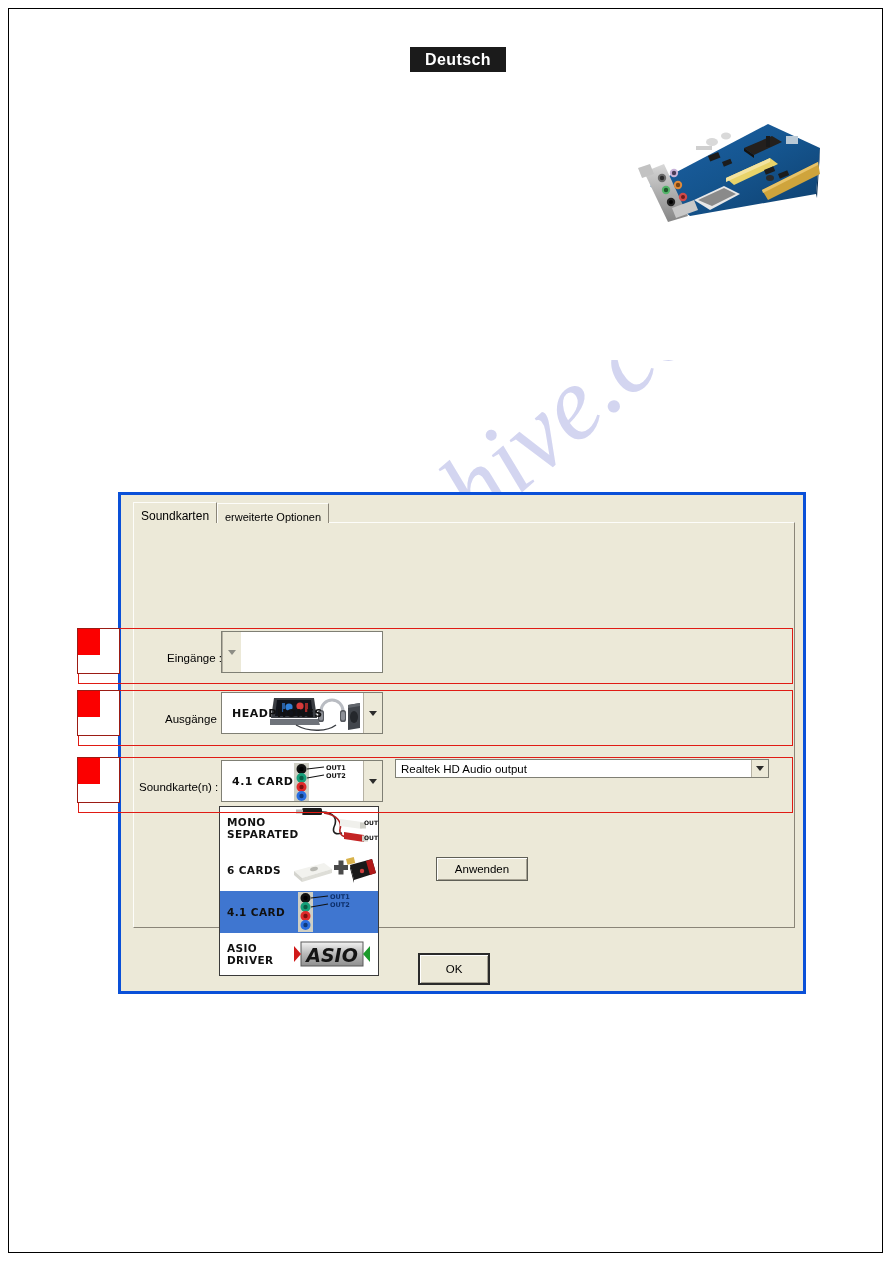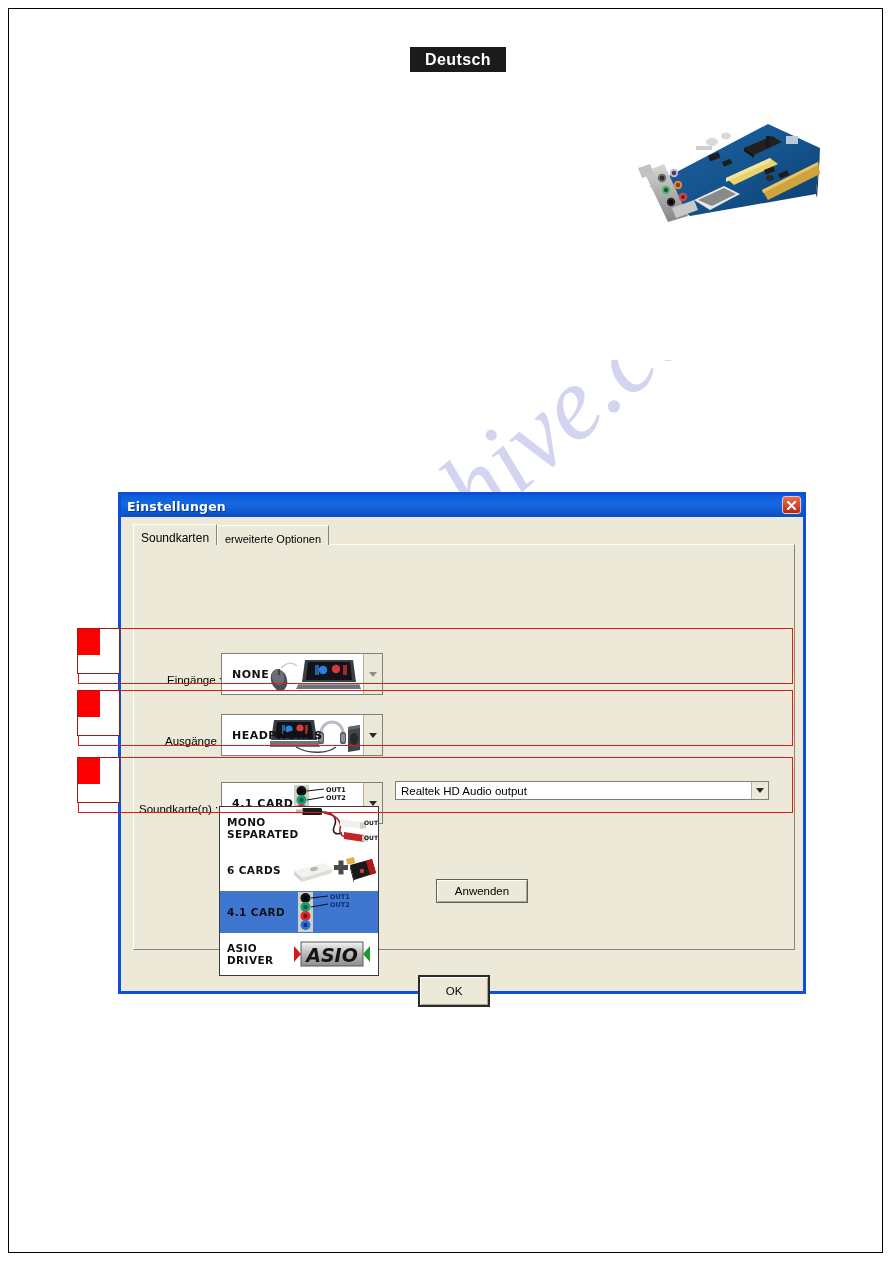--- a/index.html
+++ b/index.html
@@ -385,63 +385,36 @@
     <ellipse cx="150" cy="66" rx="4" ry="3" fill="#2a2a2a"></ellipse>
   </svg>
 </div>
 
 <div class="watermark">
   <span>manualshive.com</span>
 </div>
 
 <div class="dialog">
 
-  <div class="titlebar">
-    <span class="titlebar-text">Einstellungen</span>
-    <div class="close-btn">
-      <svg width="11" height="11" viewBox="0 0 11 11">
-        <path d="M2 2 L9 9 M9 2 L2 9" stroke="#ffffff" stroke-width="2.1" stroke-linecap="round"></path>
-      </svg>
-    </div>
-  </div>
 
   <div class="client">
 
     <div class="tabstrip">
       <div class="tab active">
         <span>Soundkarten</span>
       </div>
       <div class="tab inactive">
         <span>erweiterte Optionen</span>
       </div>
     </div>
 
     <div class="tabpanel"></div>
 
     <div class="row-label" style="left:46px; top:157px;">Eingänge :</div>
     <div class="pic-combo" style="left:100px; top:136px; width:162px; height:42px;">
-      <div class="pic-area">
-        <span class="pic-label">NONE</span>
-        <svg style="position:absolute; right:2px; top:2px;" width="100" height="38" viewBox="0 0 100 38">
-
-          <polygon points="44,4 92,4 95,26 41,26" fill="#3a3d42"></polygon>
-          <polygon points="47,6 89,6 91,24 45,24" fill="#10131a"></polygon>
-          <circle cx="62" cy="14" r="4.2" fill="#2f7fd8"></circle>
-          <circle cx="75" cy="13" r="4.2" fill="#d83a3a"></circle>
-          <rect x="54" y="9" width="4" height="10" fill="#2a5fa0"></rect>
-          <rect x="82" y="9" width="4" height="10" fill="#a02a2a"></rect>
-          <polygon points="38,27 98,27 100,33 35,33" fill="#6f737a"></polygon>
-          <polygon points="38,27 98,27 98,29 37,29" fill="#9aa0a8"></polygon>
-
-          <ellipse cx="18" cy="24" rx="8" ry="11" fill="#4a4e55" transform="rotate(-18 18 24)"></ellipse>
-          <ellipse cx="18" cy="21" rx="6.2" ry="8" fill="#6a6f77" transform="rotate(-18 18 24)"></ellipse>
-          <path d="M18 13 L18 19" stroke="#2b2e33" stroke-width="1.4"></path>
-          <path d="M20 12 C26 6 32 6 36 10" stroke="#c9ccd2" stroke-width="1.5" fill="none"></path>
-        </svg>
-      </div>
       <div class="arrow-area">
         <span class="tri-down light"></span>
       </div>
     </div>
 
     <div class="row-label" style="left:44px; top:218px;">Ausgänge :</div>
     <div class="pic-combo" style="left:100px; top:197px; width:162px; height:42px;">
       <div class="pic-area">
         <span class="pic-label">HEADPHONES</span>
         <svg style="position:absolute; right:1px; top:2px;" width="92" height="38" viewBox="0 0 92 38">

